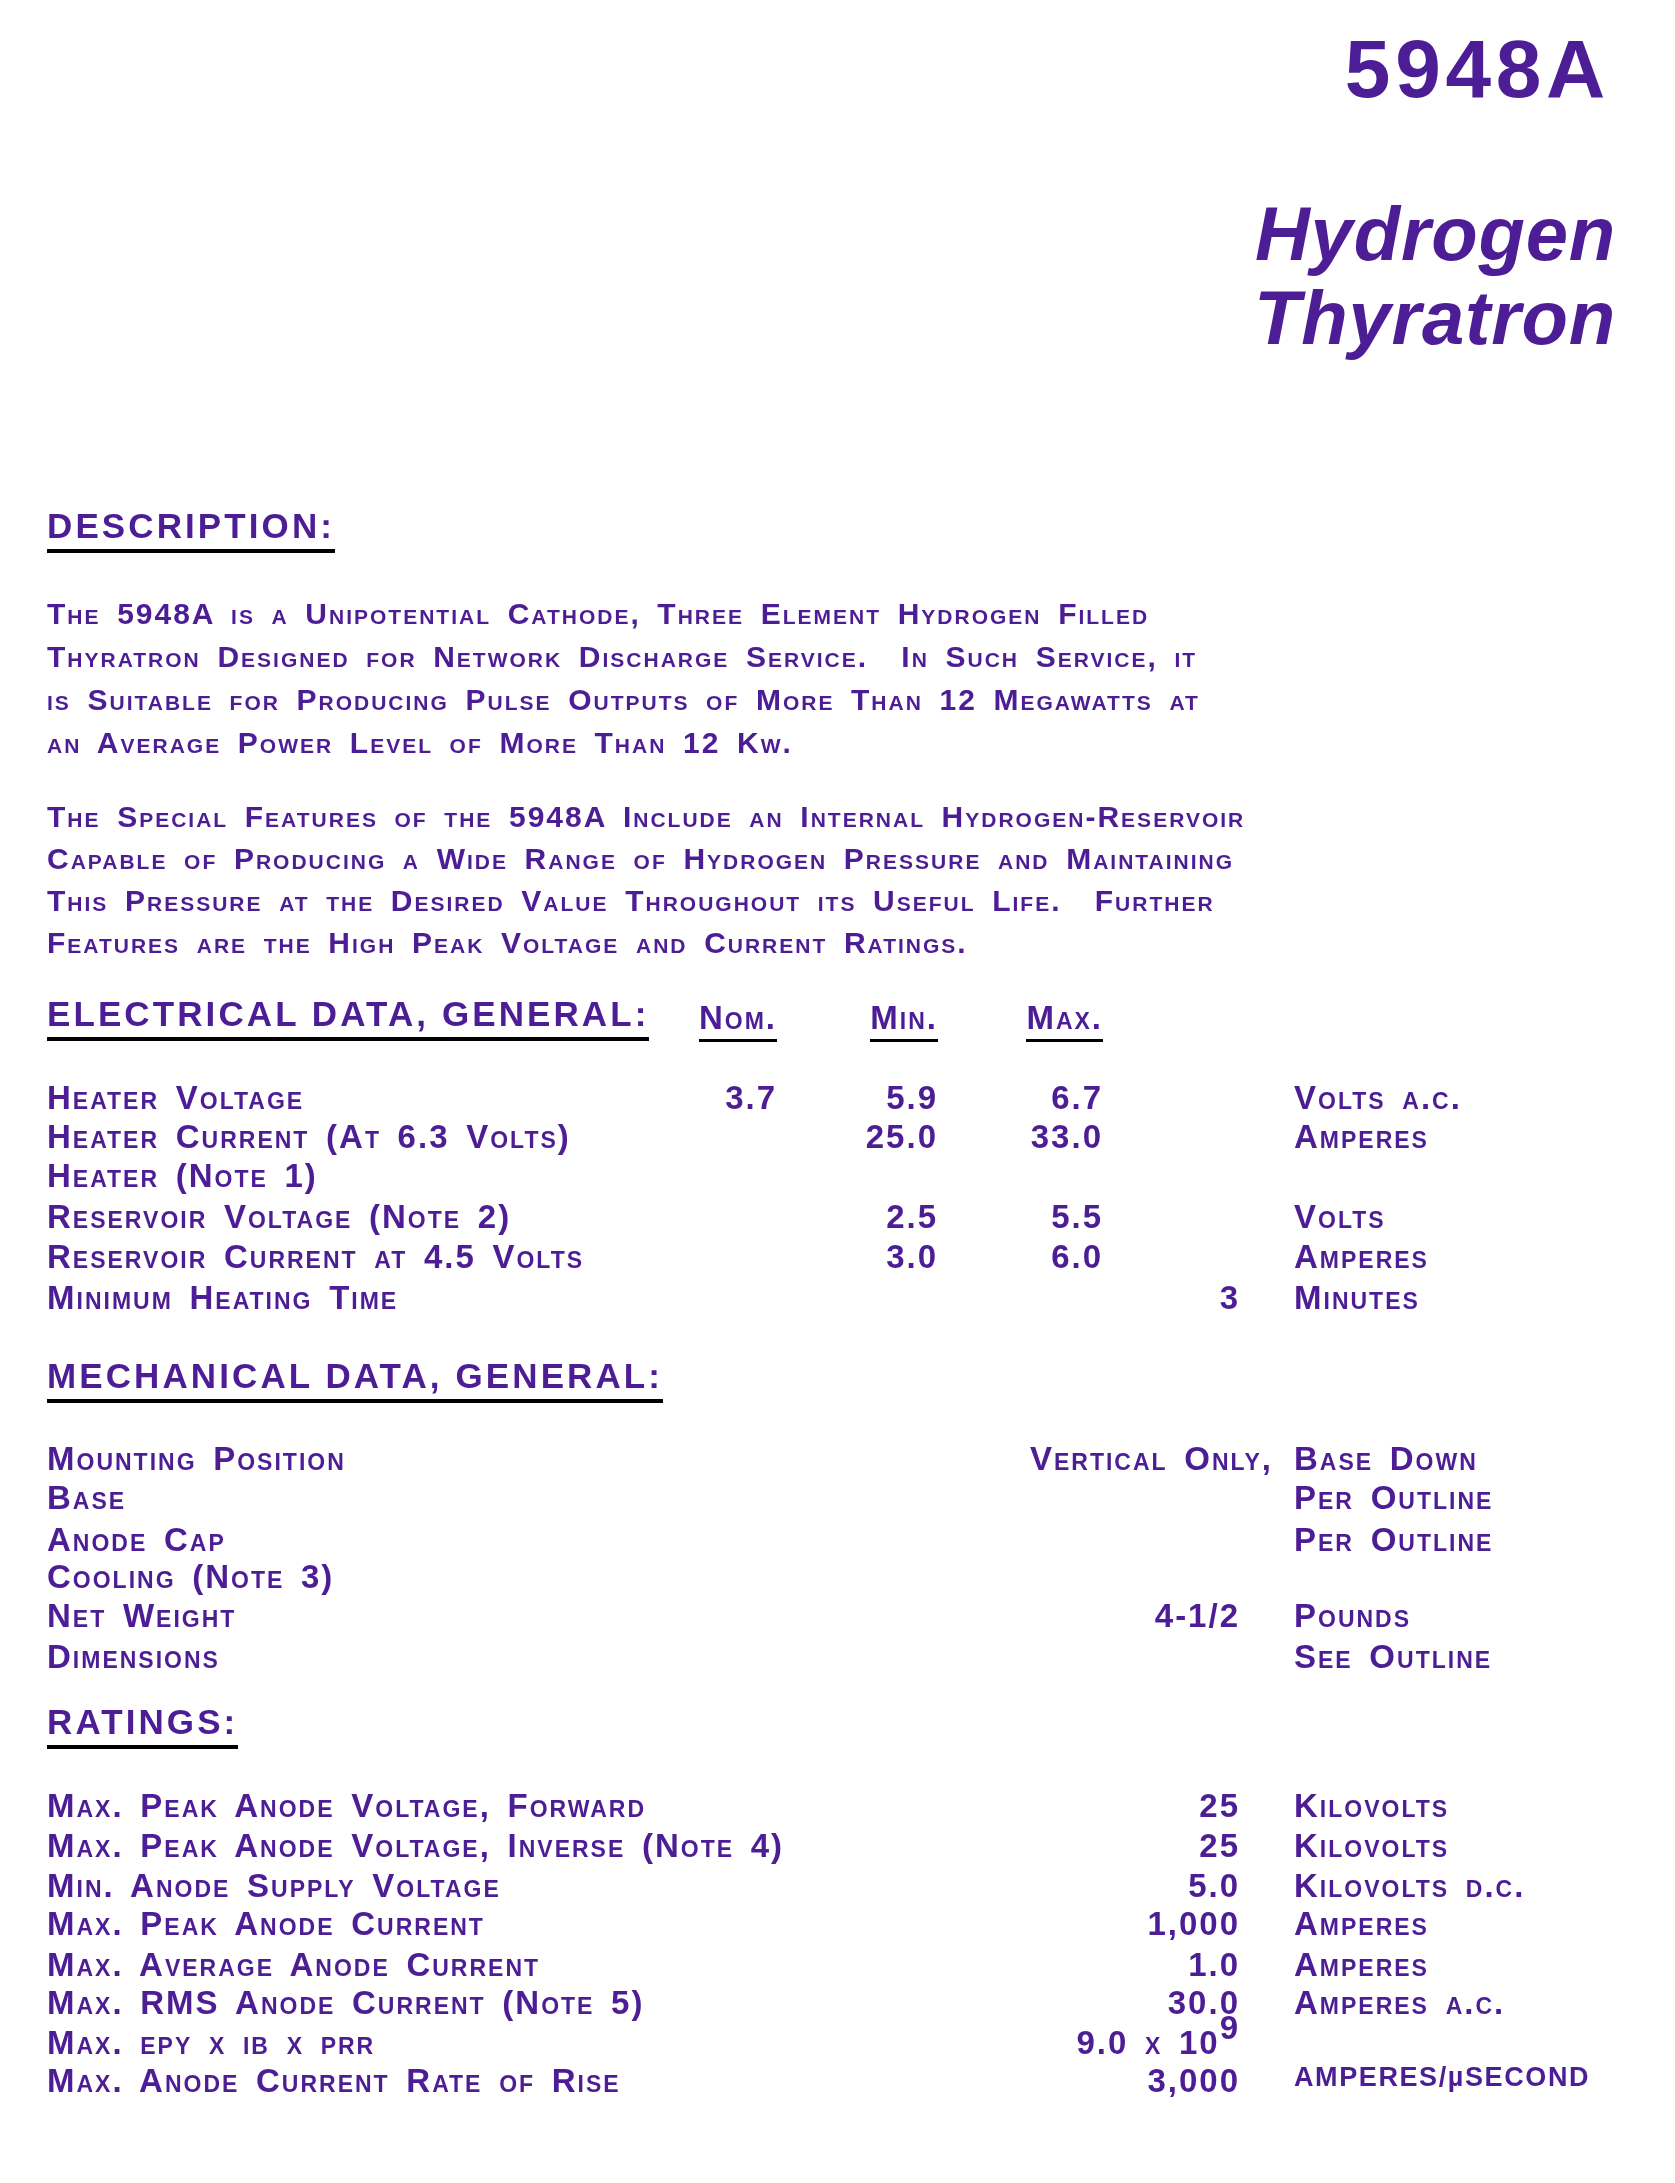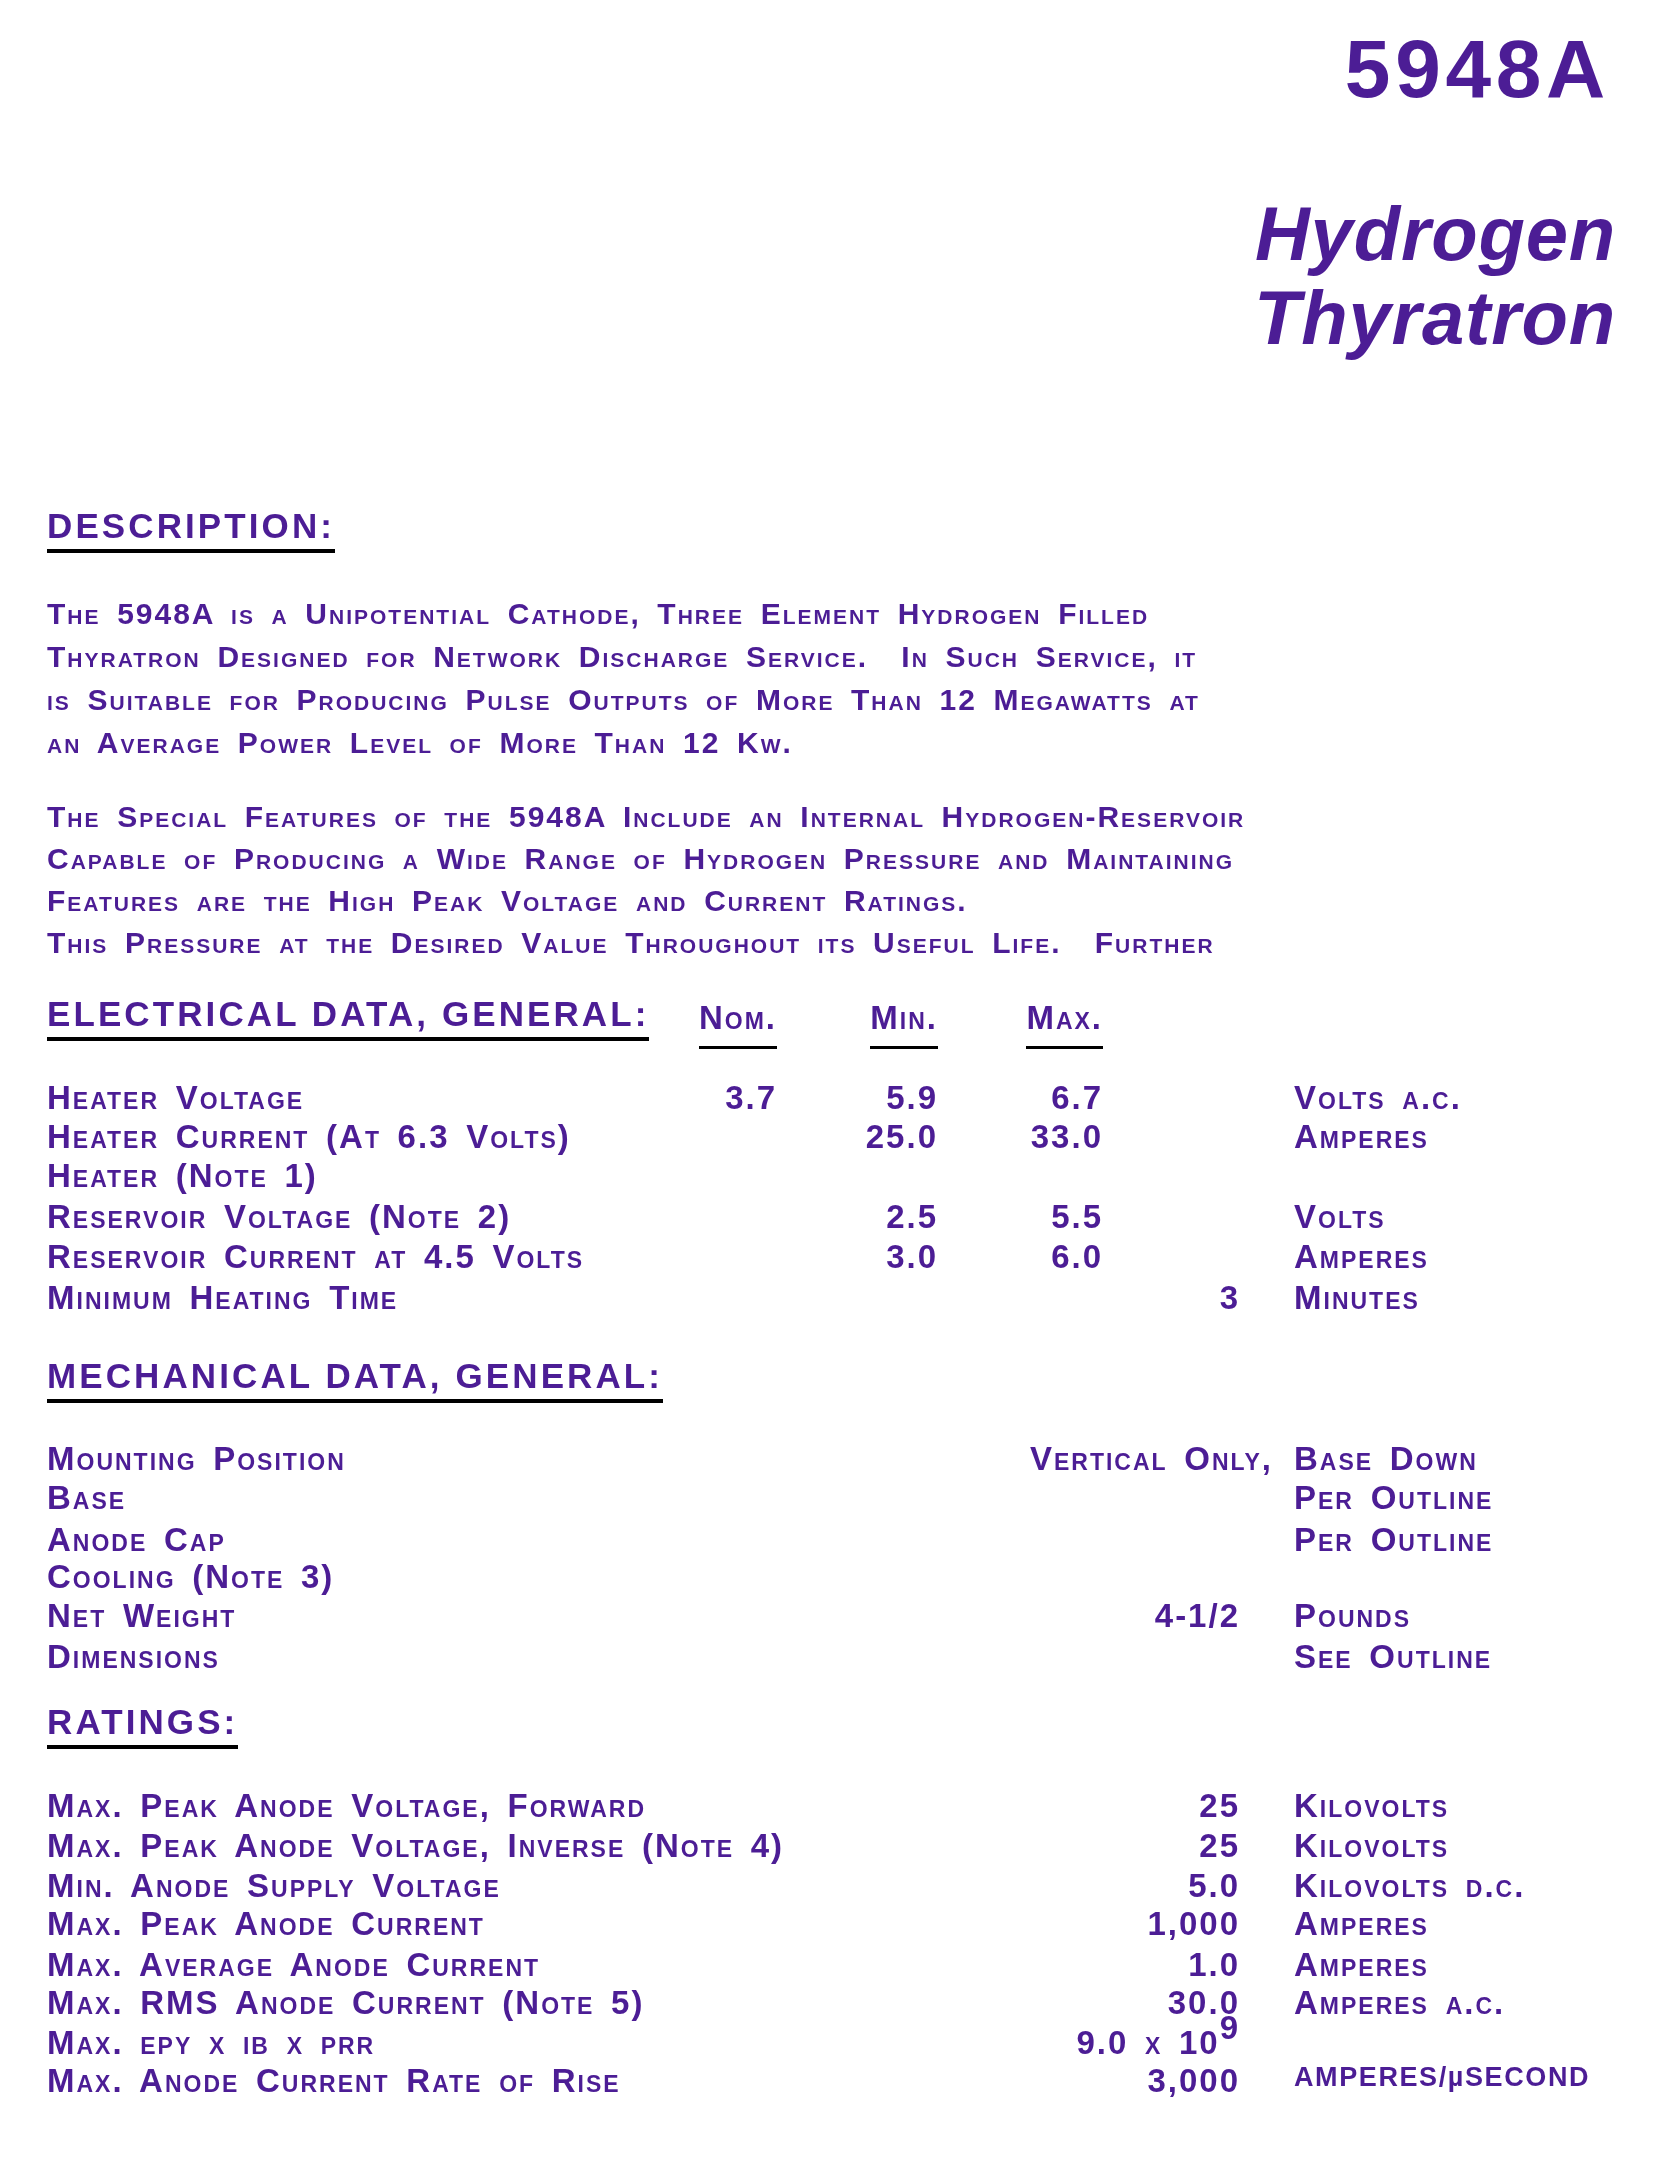--- a/index.html
+++ b/index.html
@@ -44,21 +44,21 @@
   .row>span{position:absolute;top:0;white-space:pre;}
   .c-label{left:47px;}
   .c-nom{left:549px;width:228px;text-align:right;}
   .c-min{left:710px;width:228px;text-align:right;}
   .c-max{left:875px;width:228px;text-align:right;}
   .c-num{left:973px;width:267px;text-align:right;}
   .c-pre{left:863px;width:410px;text-align:right;}
   .c-unit{left:1294px;}
   
   .colhead{font-size:33px;letter-spacing:2px;font-variant-caps:small-caps;line-height:1;}
-  .cu{display:inline-block;border-bottom:3.9px solid #000;padding-bottom:12px;}
+  .cu{display:inline-block;border-bottom:3.9px solid #000;padding-bottom:5px;}
   .ch-nom{position:absolute;left:549px;width:228px;text-align:right;top:0;}
   .ch-min{position:absolute;left:710px;width:228px;text-align:right;top:0;}
   .ch-max{position:absolute;left:875px;width:228px;text-align:right;top:0;}
   
   .exp{position:relative;top:-0.45em;}
   .mu{font-variant-caps:normal;font-size:27px;letter-spacing:1.6px;}
 </style>
 </head>
 <body>
 
@@ -73,22 +73,22 @@
   <div class="heading" style="top:508px"><span class="hu">DESCRIPTION:</span></div>
   <div class="para p1" style="top:592px">
     <div class="pl">The 5948A is a Unipotential Cathode, Three Element Hydrogen Filled</div>
     <div class="pl">Thyratron Designed for Network Discharge Service.  In Such Service, it</div>
     <div class="pl">is Suitable for Producing Pulse Outputs of More Than 12 Megawatts at</div>
     <div class="pl">an Average Power Level of More Than 12 Kw.</div>
   </div>
   <div class="para p2" style="top:796px">
     <div class="pl">The Special Features of the 5948A Include an Internal Hydrogen-Reservoir</div>
     <div class="pl">Capable of Producing a Wide Range of Hydrogen Pressure and Maintaining</div>
+    <div class="pl">This Pressure at the Desired Value Throughout its Useful Life.  Further</div>
     <div class="pl">Features are the High Peak Voltage and Current Ratings.</div>
-    <div class="pl">This Pressure at the Desired Value Throughout its Useful Life.  Further</div>
   </div>
 
   <div class="heading" style="top:996px"><span class="hu">ELECTRICAL DATA, GENERAL:</span></div>
   <div class="row colhead" style="top:1001px">
     <span class="ch-nom"><span class="cu">Nom.</span></span>
     <span class="ch-min"><span class="cu">Min.</span></span>
     <span class="ch-max"><span class="cu">Max.</span></span>
   </div>
 
   <div class="row" style="top:1081px">

